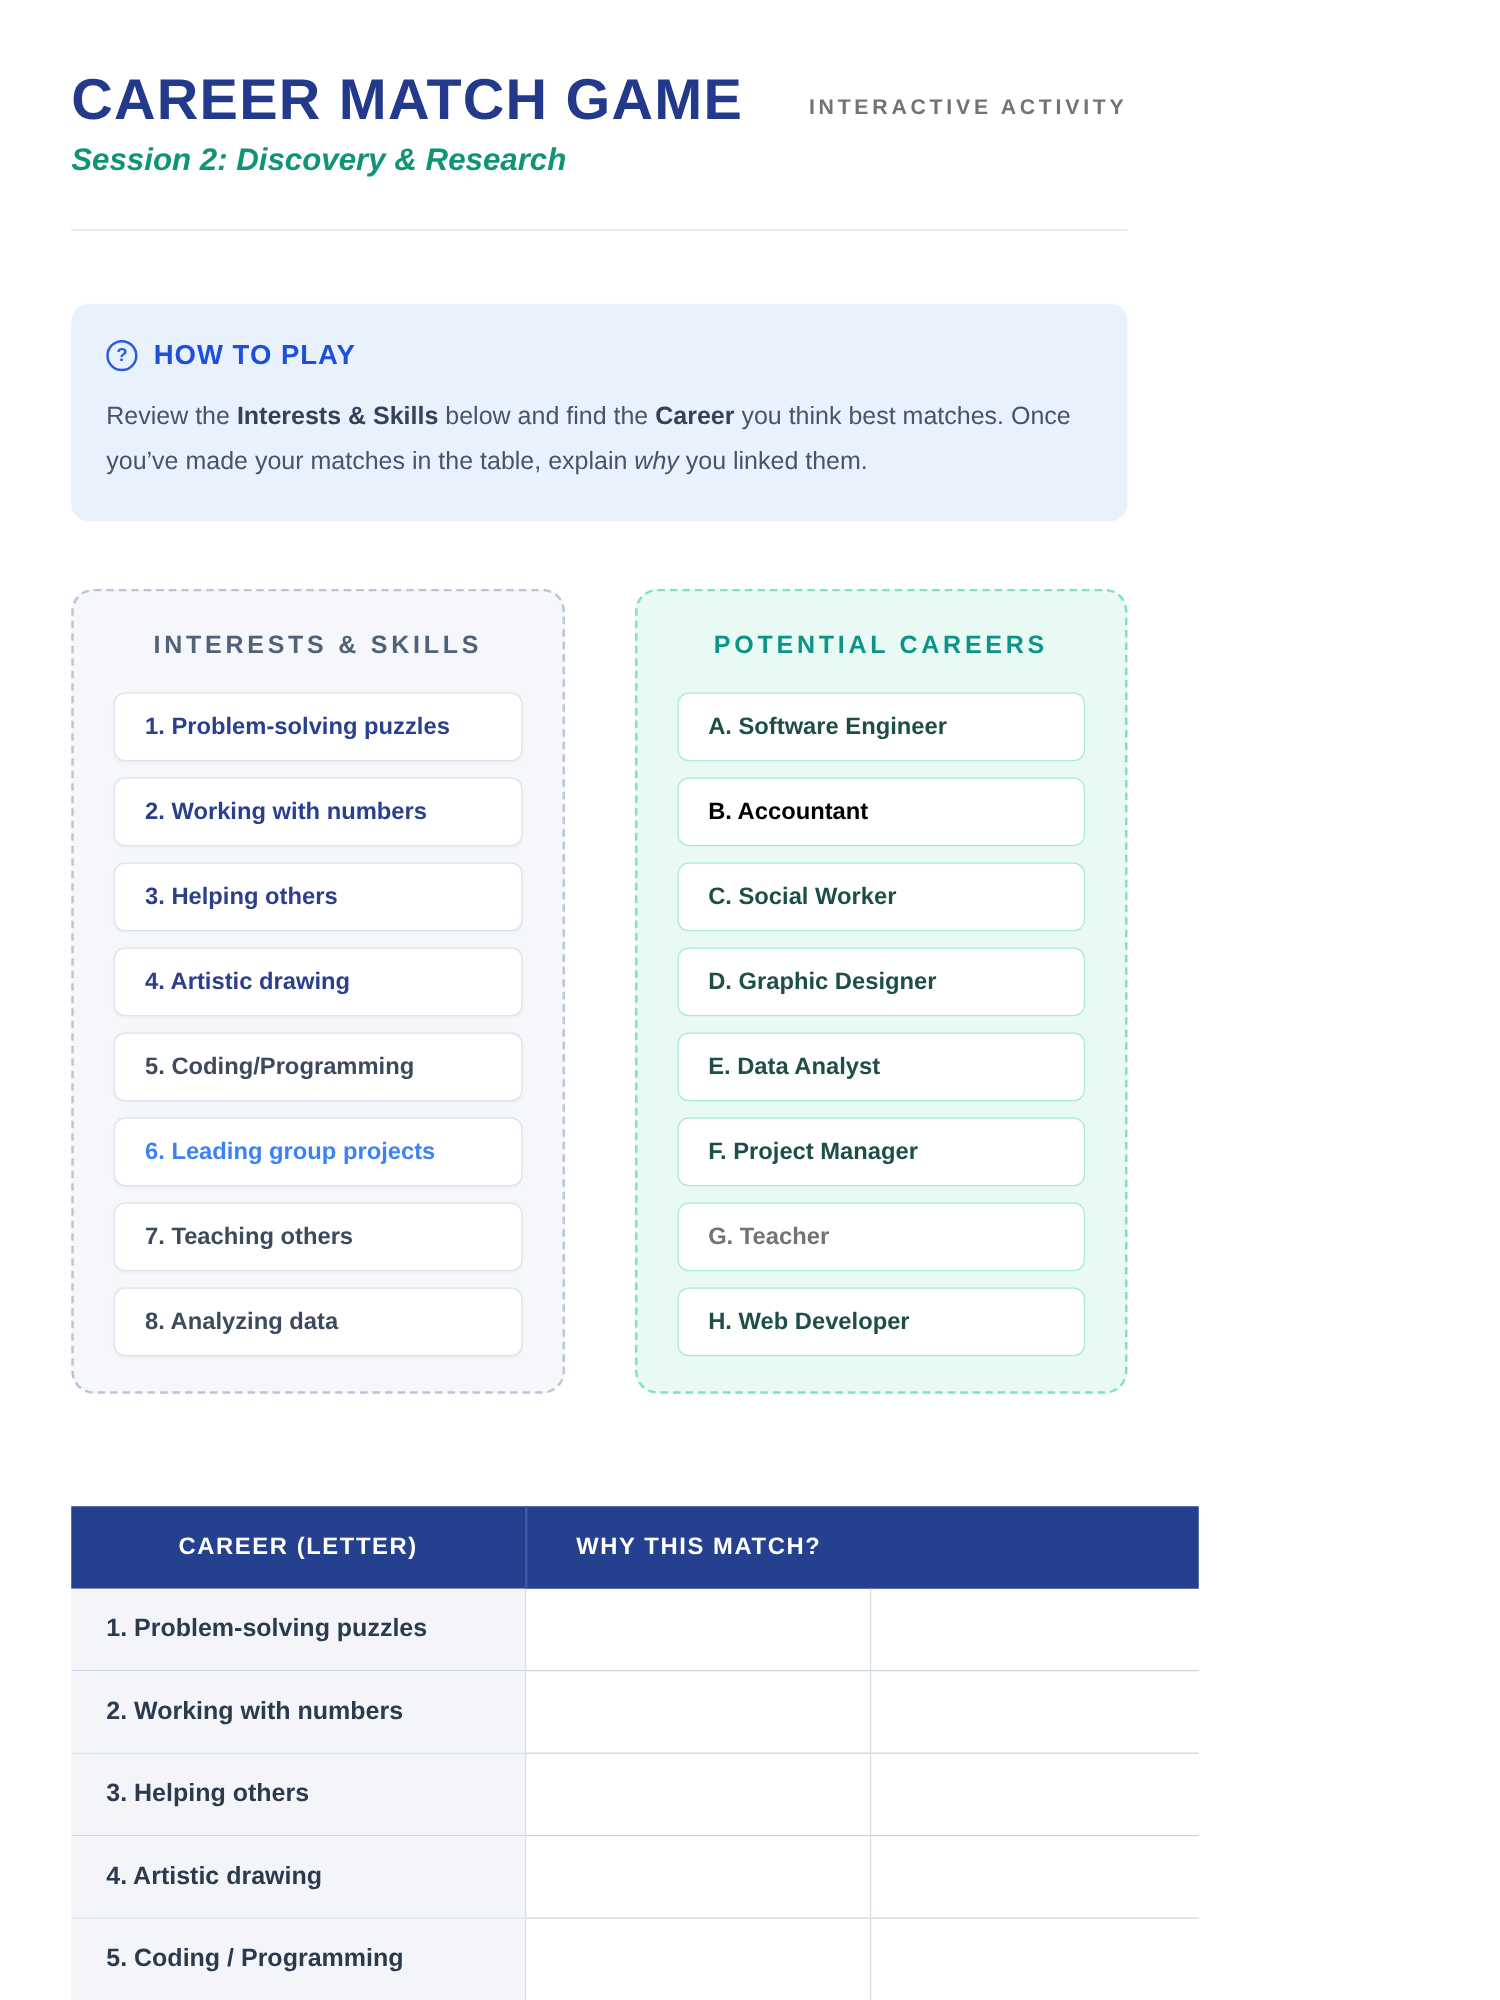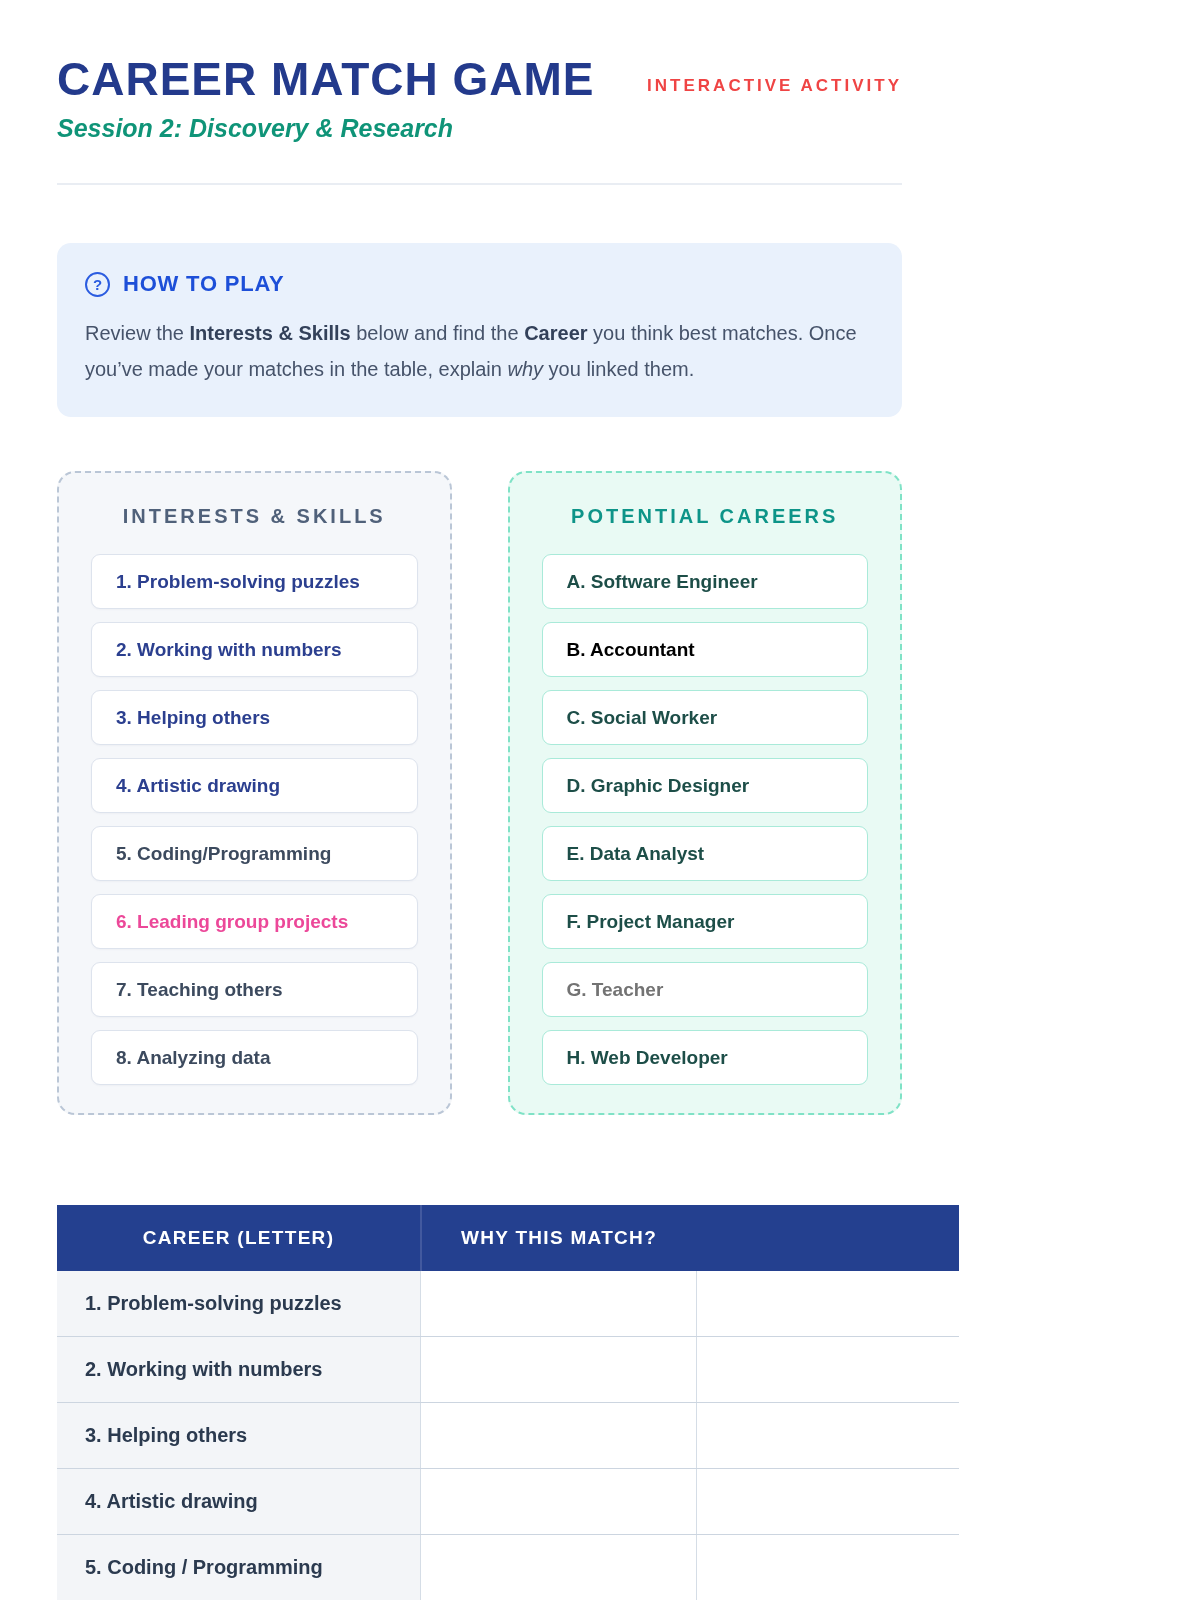--- a/index.html
+++ b/index.html
@@ -12,21 +12,21 @@
   .page { width:959px; height:1600px; padding:0 57px; overflow:hidden; }
 
   
   .header-row { display:flex; justify-content:space-between; align-items:flex-end; padding-top:56px; }
   .page-title {
     font-size:46px; font-weight:900; letter-spacing:1px;
     color:#233a8c; line-height:1.0;
   }
   .activity-badge {
     font-size:17px; font-weight:700; letter-spacing:3px;
-    color:#ef4444; padding-bottom:6px;
+    color:#737373; padding-bottom:6px;
   }
   .session-subtitle {
     margin-top:12px; font-size:25px; font-weight:700; font-style:italic;
     color:#0f9478;
   }
   .header-divider { border:none; border-top:2px solid #e9edf3; margin-top:40px; }
 
   
   .howto {
     margin-top:58px; background:#e9f1fc; border-radius:14px;
@@ -118,21 +118,21 @@
       <div class="card">
           <span style="color: rgb(43, 63, 143);">3. Helping others</span>
         </div>
       <div class="card">
           <span style="color: rgb(43, 63, 143);">4. Artistic drawing</span>
         </div>
       <div class="card">
           <span style="color: rgb(60, 74, 94);">5. Coding/Programming</span>
         </div>
       <div class="card">
-          <span style="color: #ec4899;">6. Leading group projects</span>
+          <span style="color: #3b82f6;">6. Leading group projects</span>
         </div>
       <div class="card">
           <span style="color: rgb(60, 74, 94);">7. Teaching others</span>
         </div>
       <div class="card">
           <span style="color: rgb(60, 74, 94);">8. Analyzing data</span>
         </div>
     </div>
 
     <div class="panel panel-careers">

